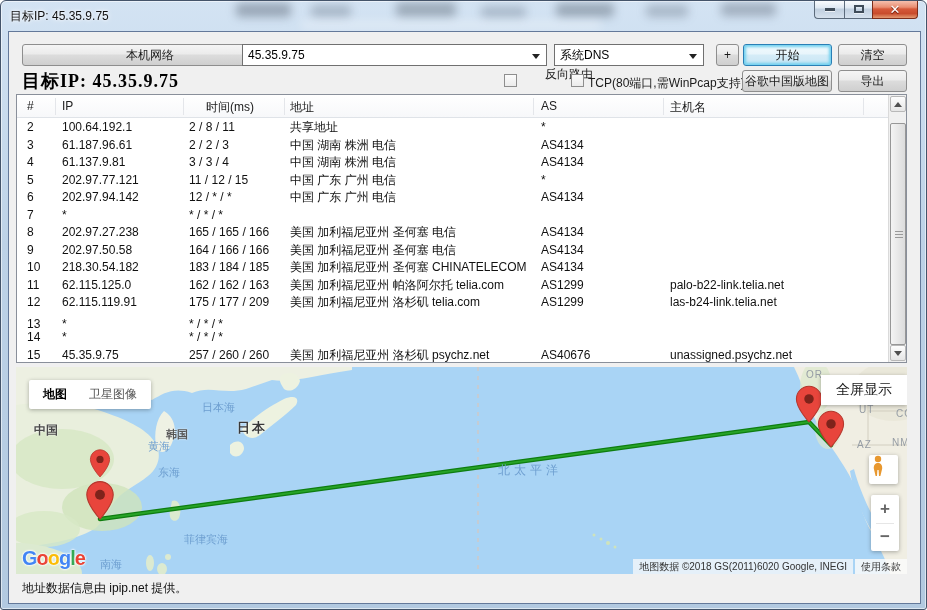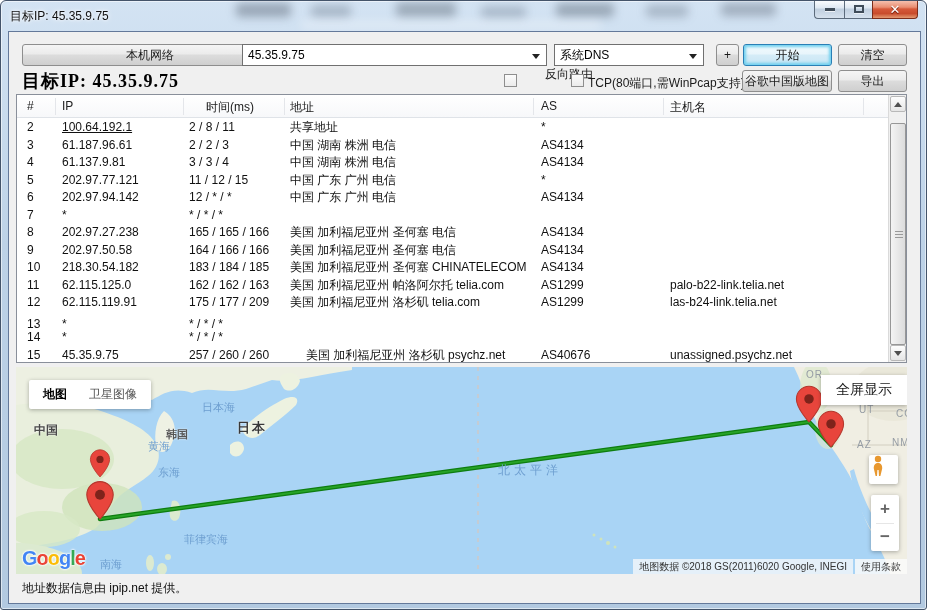--- a/index.html
+++ b/index.html
@@ -115,21 +115,21 @@
     <span class="cblabel" style="left:512px;top:34px;margin-left:24px;">反向路由</span>
     <div class="cb" style="left:562px;top:42px;"></div>
     <span class="cblabel" style="left:579px;top:43px;">TCP(80端口,需WinPcap支持)</span>
     <div class="btn" style="left:733px;top:38px;width:90px;">谷歌中国版地图</div>
     <div class="btn" style="left:829px;top:38px;width:69px;">导出</div>
 
     <div class="tablewrap">
       <div class="tbody">
           <div class="trow" style="top: 23px;">
             <span class="tcell" style="left: 10px;">2</span>
-            <span class="tcell" style="left: 45px; text-decoration: underline;">100.64.192.1</span>
+            <span class="tcell" style="left: 45px;">100.64.192.1</span>
             <span class="tcell" style="left: 172px;">2 / 8 / 11</span>
             <span class="tcell" style="left: 273px;">共享地址</span>
             <span class="tcell" style="left: 524px;">*</span>
             <span class="tcell" style="left: 653px;"></span>
           </div>
           <div class="trow" style="top: 40.5px;">
             <span class="tcell" style="left: 10px;">3</span>
             <span class="tcell" style="left: 45px;">61.187.96.61</span>
             <span class="tcell" style="left: 172px;">2 / 2 / 3</span>
             <span class="tcell" style="left: 273px;">中国 湖南 株洲 电信</span>
@@ -221,21 +221,21 @@
             <span class="tcell" style="left: 45px;">*</span>
             <span class="tcell" style="left: 172px;">* / * / *</span>
             <span class="tcell" style="left: 273px;"></span>
             <span class="tcell" style="left: 524px;"></span>
             <span class="tcell" style="left: 653px;"></span>
           </div>
           <div class="trow" style="top: 250.5px;">
             <span class="tcell" style="left: 10px;">15</span>
             <span class="tcell" style="left: 45px;">45.35.9.75</span>
             <span class="tcell" style="left: 172px;">257 / 260 / 260</span>
-            <span class="tcell" style="left: 289px;">美国 加利福尼亚州 洛杉矶 psychz.net</span>
+            <span class="tcell" style="left: 273px;">美国 加利福尼亚州 洛杉矶 psychz.net</span>
             <span class="tcell" style="left: 524px;">AS40676</span>
             <span class="tcell" style="left: 653px;">unassigned.psychz.net</span>
           </div>
         </div>
       <div class="thead">
         <span class="hcell" style="left:10px;">#</span>
         <span class="hcell" style="left:45px;">IP</span>
         <span class="hcell" style="left:172px;padding-left:17px;">时间(ms)</span>
         <span class="hcell" style="left:273px;">地址</span>
         <span class="hcell" style="left:524px;">AS</span>

